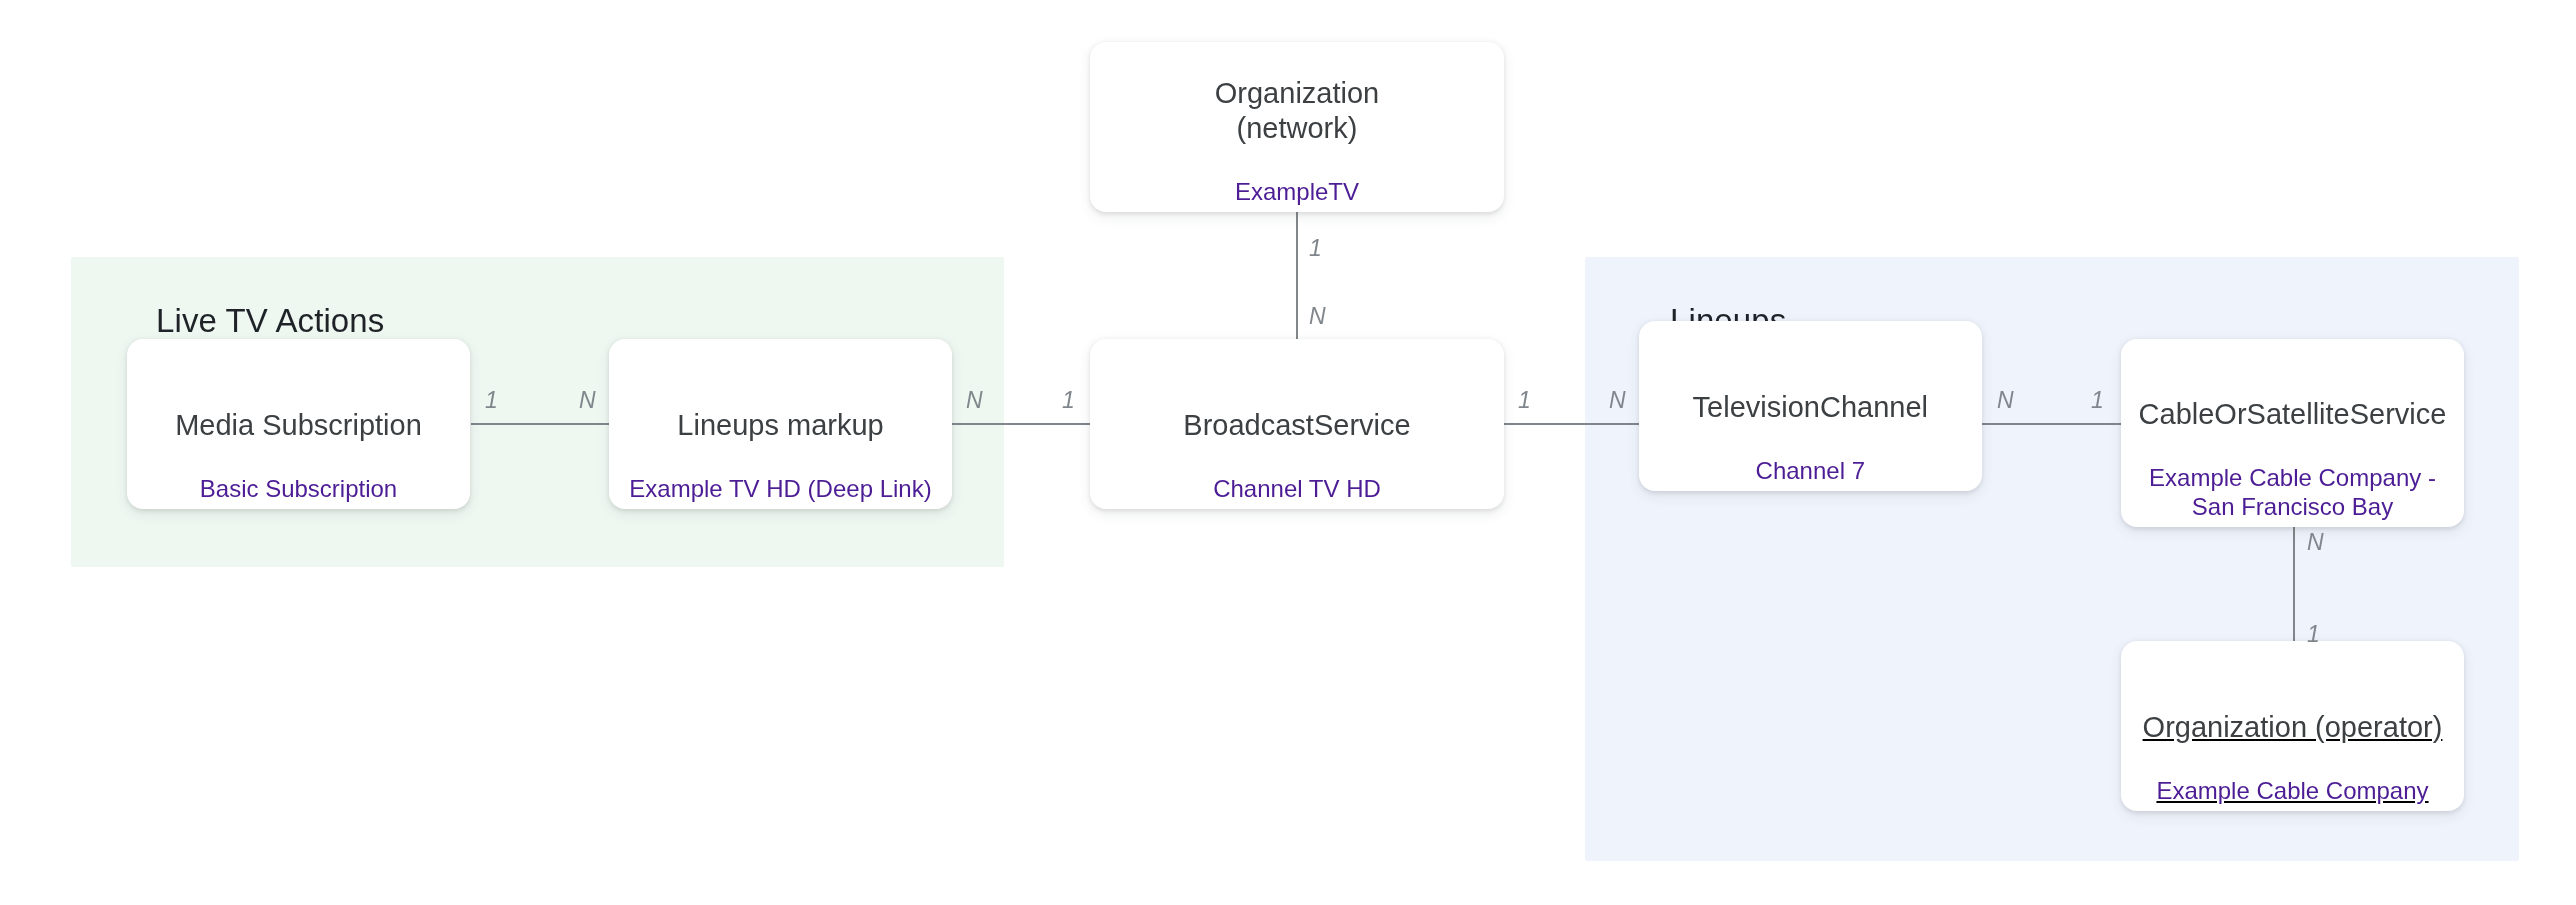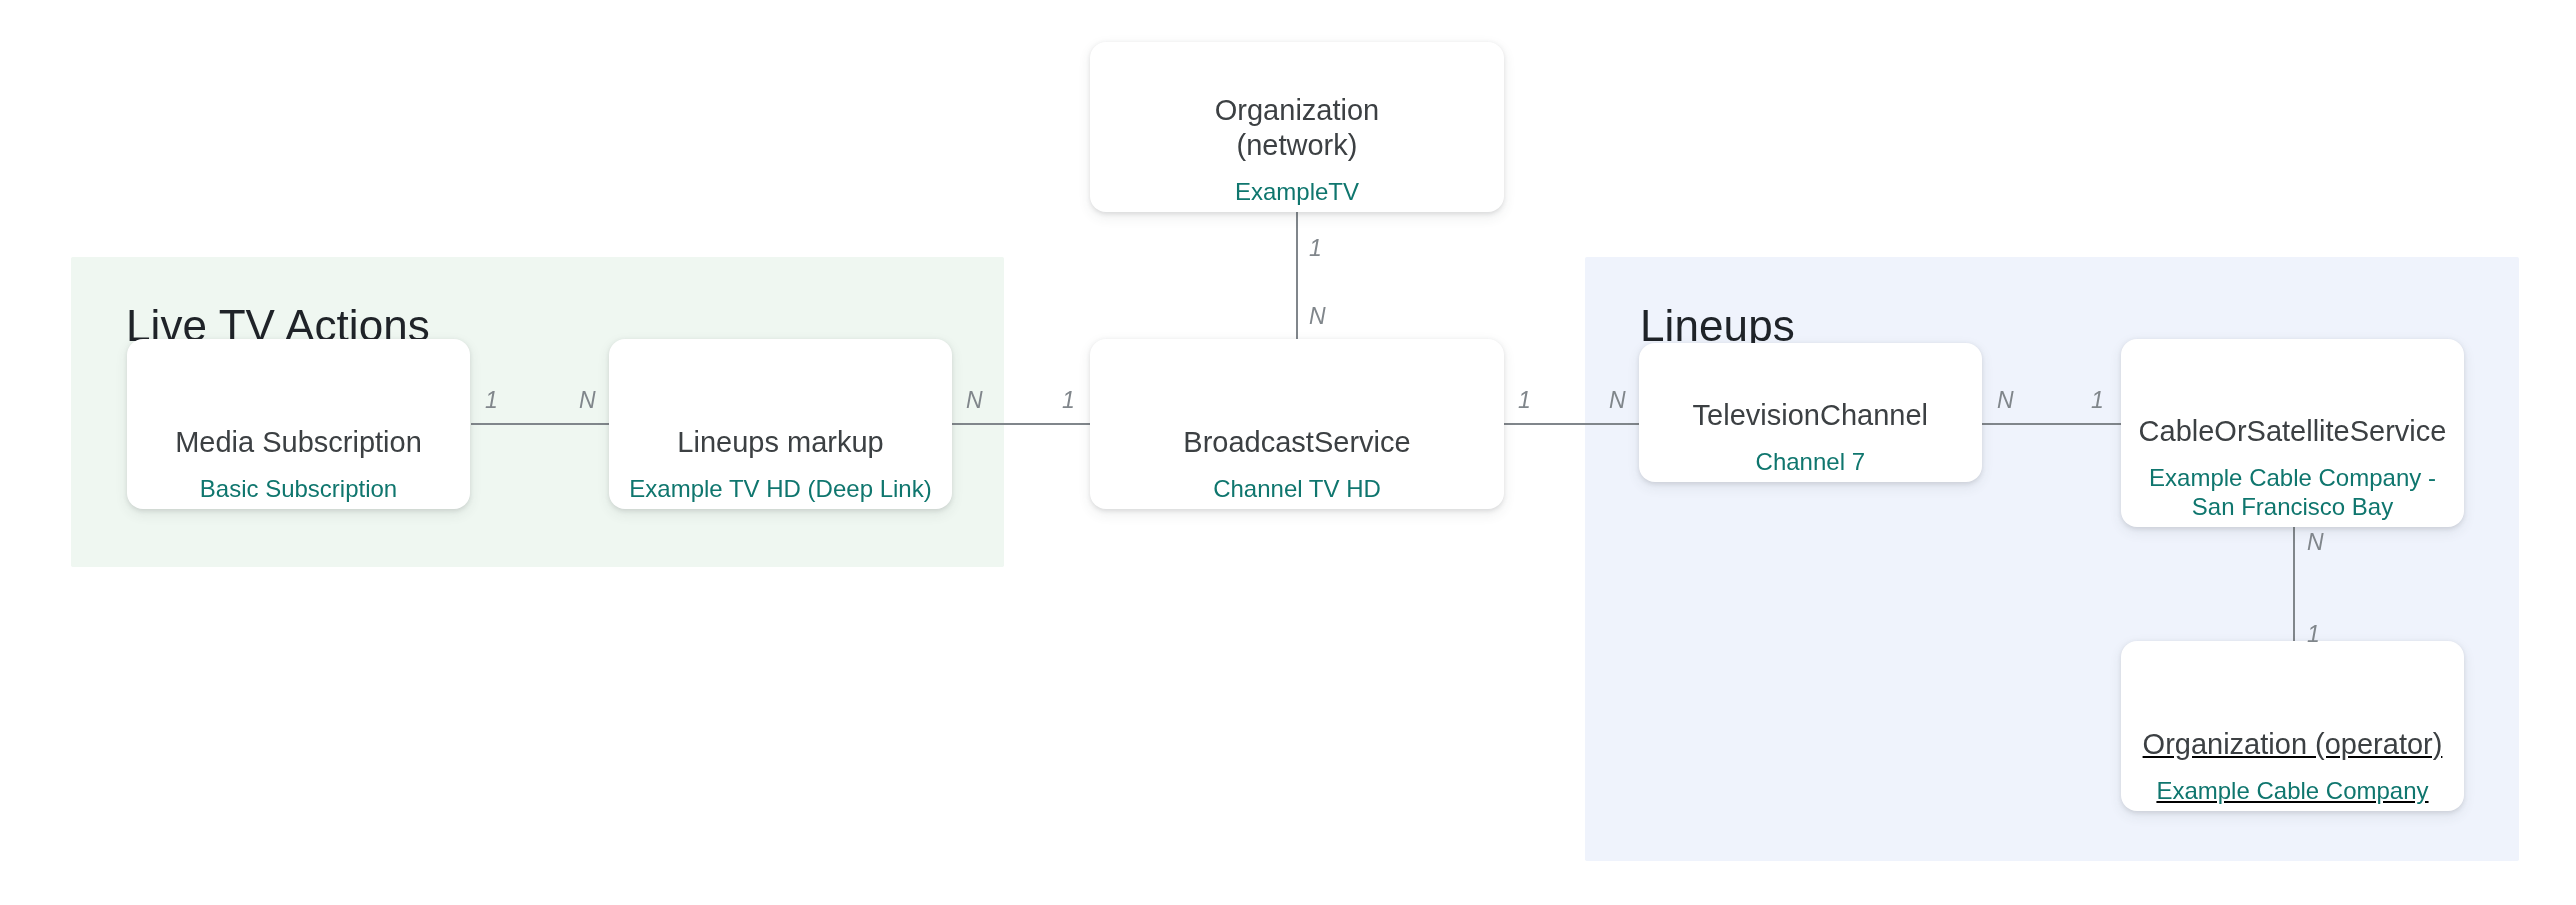--- a/index.html
+++ b/index.html
@@ -19,26 +19,27 @@
     overflow: hidden;
   }
 
   
   .group-panel {
     position: absolute;
     border-radius: 1.8px;
   }
   .group-title {
     position: absolute;
-    font-size: 44px;
+    font-size: 33px;
     line-height: 1;
     color: #1f2328;
     font-weight: 400;
     letter-spacing: 0.1px;
     white-space: nowrap;
+    margin-left: 30px;
   }
 
   
   .node {
     position: absolute;
     background: #ffffff;
     border-radius: 16px;
     box-shadow: 0 1.8px 4.4px rgba(60,64,67,.13), 0 4.4px 12.4px rgba(60,64,67,.09);
     display: flex;
     flex-direction: column;
@@ -52,24 +53,24 @@
     font-size: 29px;
     line-height: 1.18;
     color: #3c4043;
     text-align: center;
     white-space: pre-line;
     font-weight: 400;
   }
   .node-sub {
     font-size: 24px;
     line-height: 1.2;
-    color: #0f766e;
+    color: #4c1d95;
     text-align: center;
     white-space: pre-line;
-    margin-top: 16px;
+    margin-top: 33px;
     font-weight: 400;
   }
 
   
   .edge-h {
     position: absolute;
     height: 1.8px;
     background: #80868b;
     z-index: 1;
   }
@@ -139,21 +140,21 @@
   <div class="node" id="node-action-markup" style="left: 609px; top: 339px; width: 343px; height: 170px;">
     <div class="node-title">Lineups markup</div>
     <div class="node-sub">Example TV HD (Deep Link)</div>
   </div>
 
   <div class="node" id="node-broadcastservice" style="left: 1090px; top: 339px; width: 414px; height: 170px;">
     <div class="node-title">BroadcastService</div>
     <div class="node-sub">Channel TV HD</div>
   </div>
 
-  <div class="node" id="node-televisionchannel" style="left: 1639px; top: 343px; width: 343px; height: 139px; padding-left: 12px;">
+  <div class="node" id="node-televisionchannel" style="left: 1639px; top: 321px; width: 343px; height: 170px; padding-left: 12px;">
     <div class="node-title">TelevisionChannel</div>
     <div class="node-sub">Channel 7</div>
   </div>
 
   <div class="node" id="node-cableorsatelliteservice" style="left: 2121px; top: 339px; width: 343px; height: 188px;">
     <div class="node-title">CableOrSatelliteService</div>
     <div class="node-sub">Example Cable Company -
 San Francisco Bay</div>
   </div>
 

